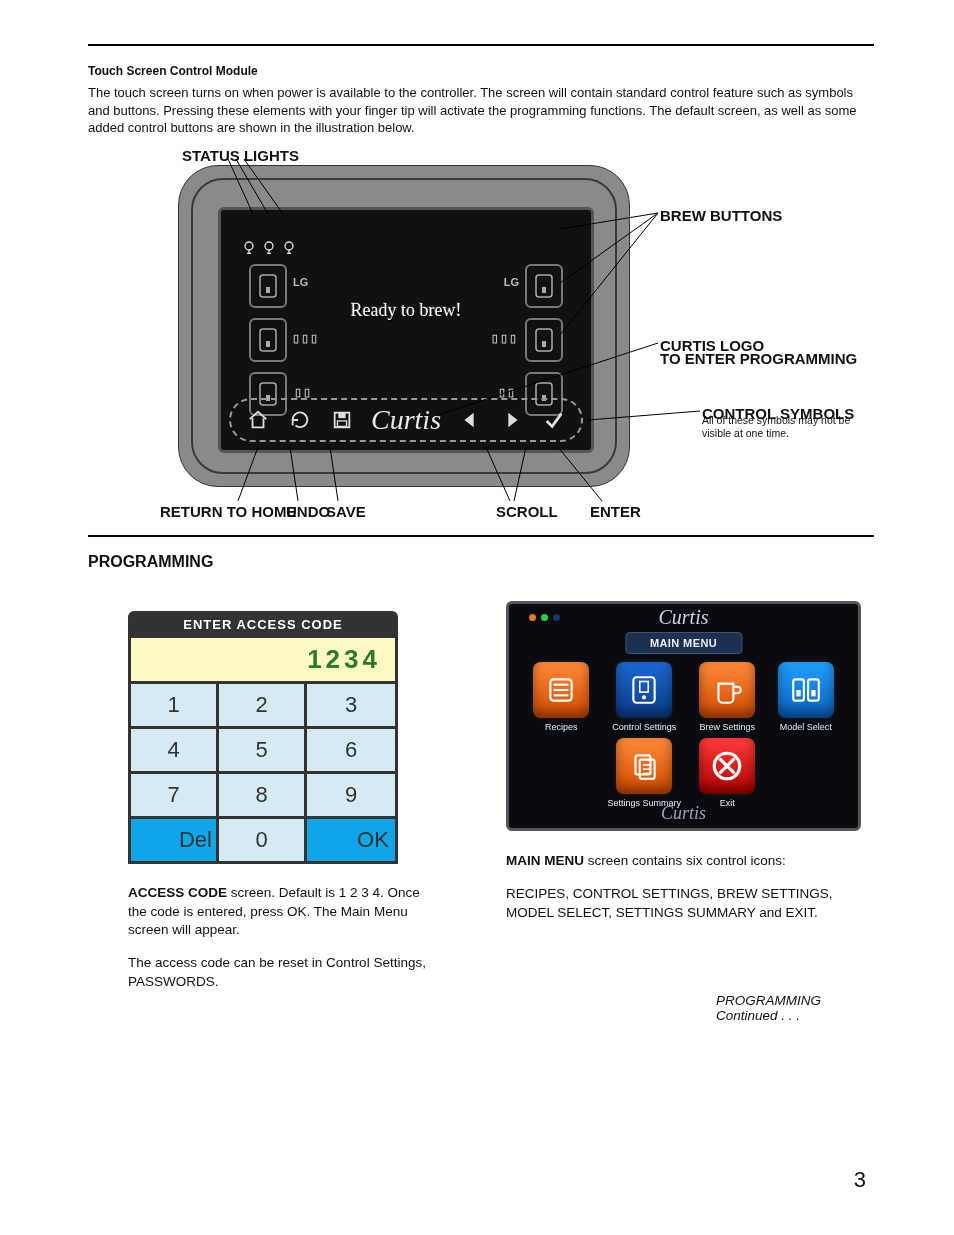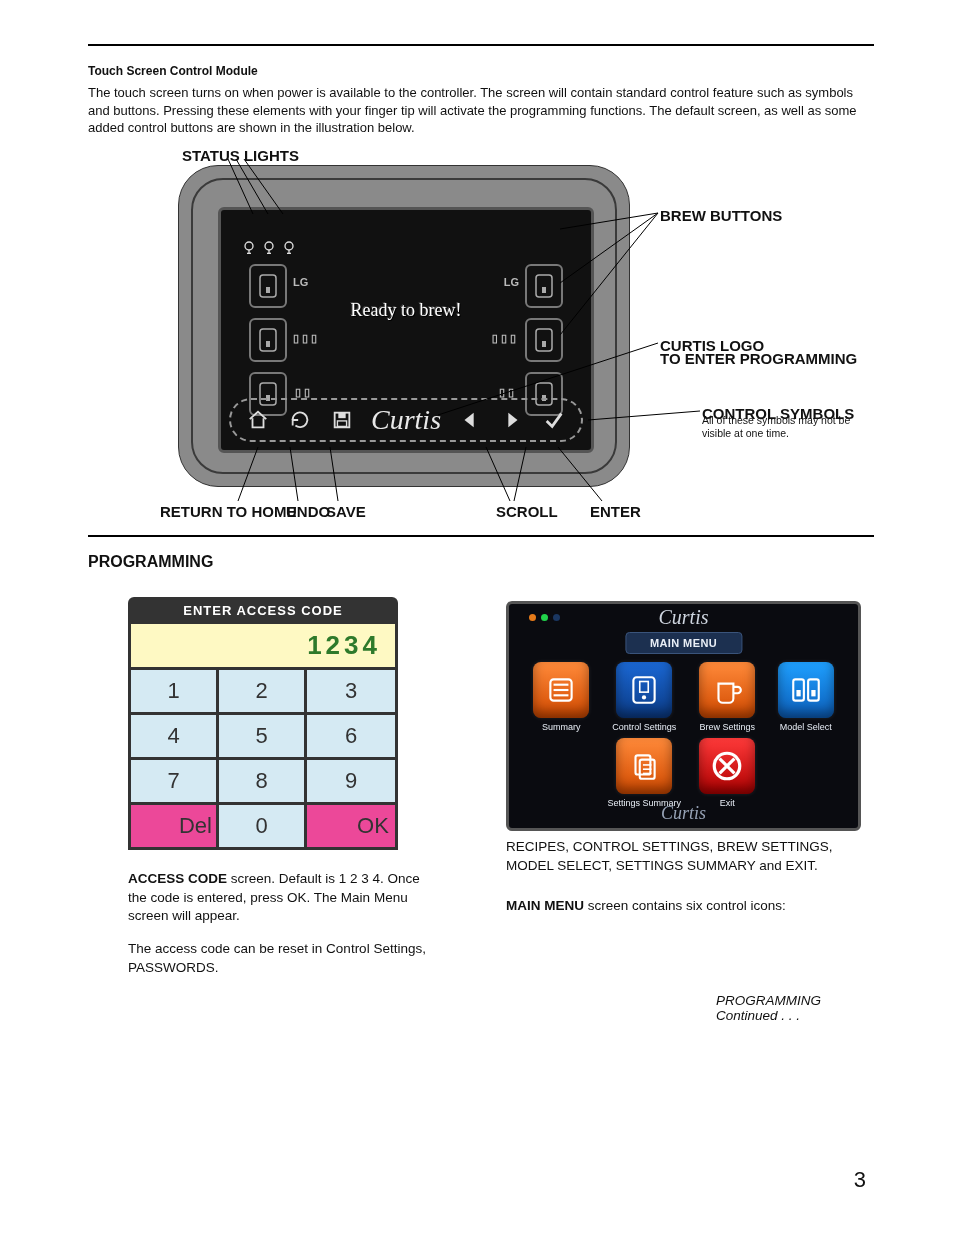--- a/index.html
+++ b/index.html
@@ -102,21 +102,21 @@
   }
   .callout-sub{
     position:absolute; font-size:10.5px; font-weight:400; line-height:1.25;
     width:195px;
   }
   .lead{ position:absolute; stroke:#000; stroke-width:1; fill:none; overflow:visible; }
   .bot-rule{ border-top:2px solid #000; height:0; margin:8px 0 16px 0; }
 
   
   .prog-row{ position:relative; width:100%; margin-top:10px; }
-  .keypad-wrap{ position:absolute; left:40px; top:16px; width:270px; }
+  .keypad-wrap{ position:absolute; left:40px; top:30px; width:270px; }
   .keypad-title{
     background:#333; color:#fff; font-family:Arial,Helvetica,sans-serif;
     font-weight:700; letter-spacing:1px; font-size:13px;
     text-align:center; padding:6px 0;
     border-top-left-radius:6px; border-top-right-radius:6px;
   }
   .keypad-display{
     background:#fef9c3; text-align:right; font-size:26px;
     font-weight:700; color:#2e7a2b; padding:6px 14px;
     border-left:3px solid #333; border-right:3px solid #333;
@@ -126,21 +126,21 @@
     display:grid; grid-template-columns:repeat(3,1fr);
     border-left:3px solid #333; border-right:3px solid #333; border-bottom:3px solid #333;
   }
   .key{
     border-top:3px solid #333; border-right:3px solid #333;
     background:#d5eaf3; text-align:center;
     font-size:22px; font-family:Arial,Helvetica,sans-serif;
     color:#333; padding:8px 0; font-weight:400;
   }
   .key:nth-child(3n){ border-right:none; }
-  .key.action{ background:#ec4899;padding-left:44px; }
+  .key.action{ background:#0ea5e9;padding-left:44px; }
 
   .keypad-caption{ font-size:13.5px; line-height:1.4; margin-top:20px; width:300px; }
   .caption-strong{ font-weight:700; }
 
   .menu-wrap{ position:absolute; left:418px; top:20px; width:355px; }
   .menu-device{
     width:355px; height:230px;
     background:#0a0b10;
     border:3px solid #555;
     border-radius:6px;
@@ -411,21 +411,21 @@
         <div class="menu-icons">
           <div class="menu-item">
             <div class="tile recipes">
               <svg viewBox="0 0 32 32">
                   <rect x="6" y="6" width="20" height="20" rx="3" fill="none" stroke="#fff" stroke-width="2"></rect>
                   <line x1="9" y1="11" x2="23" y2="11" stroke="#fff" stroke-width="2"></line>
                   <line x1="9" y1="16" x2="23" y2="16" stroke="#fff" stroke-width="2"></line>
                   <line x1="9" y1="21" x2="23" y2="21" stroke="#fff" stroke-width="2"></line>
                 </svg>
             </div>
-            <div class="lbl">Summary</div>
+            <div class="lbl">Recipes</div>
           </div>
           <div class="menu-item">
             <div class="tile control">
               <svg viewBox="0 0 32 32">
                   <rect x="6" y="4" width="20" height="24" rx="3" fill="none" stroke="#fff" stroke-width="2"></rect>
                   <rect x="12" y="8" width="8" height="10" fill="none" stroke="#fff" stroke-width="1.5"></rect>
                   <circle cx="16" cy="23" r="2" fill="#fff"></circle>
                 </svg>
             </div>
             <div class="lbl">Control Settings</div>
@@ -470,23 +470,23 @@
                   <line x1="23" y1="9" x2="9" y2="23" stroke="#fff" stroke-width="3"></line>
                 </svg>
             </div>
             <div class="lbl">Exit</div>
           </div>
         </div>
 
         <div class="menu-curtis-bottom">Curtis</div>
       </div>
 
-      <p class="menu-caption" style="margin-top:6px;">RECIPES, CONTROL SETTINGS, BREW SETTINGS, MODEL SELECT, SETTINGS SUMMARY and EXIT.</p>
       <p class="menu-caption">
         <span class="caption-strong">MAIN MENU</span><span> screen contains six control icons:</span>
       </p>
+      <p class="menu-caption" style="margin-top:6px;">RECIPES, CONTROL SETTINGS, BREW SETTINGS, MODEL SELECT, SETTINGS SUMMARY and EXIT.</p>
     </div>
 
     <div class="cont-text">PROGRAMMING Continued . . .</div>
   </div>
 
   <div class="page-num">3</div>
 </div>
 
 </body></html>

